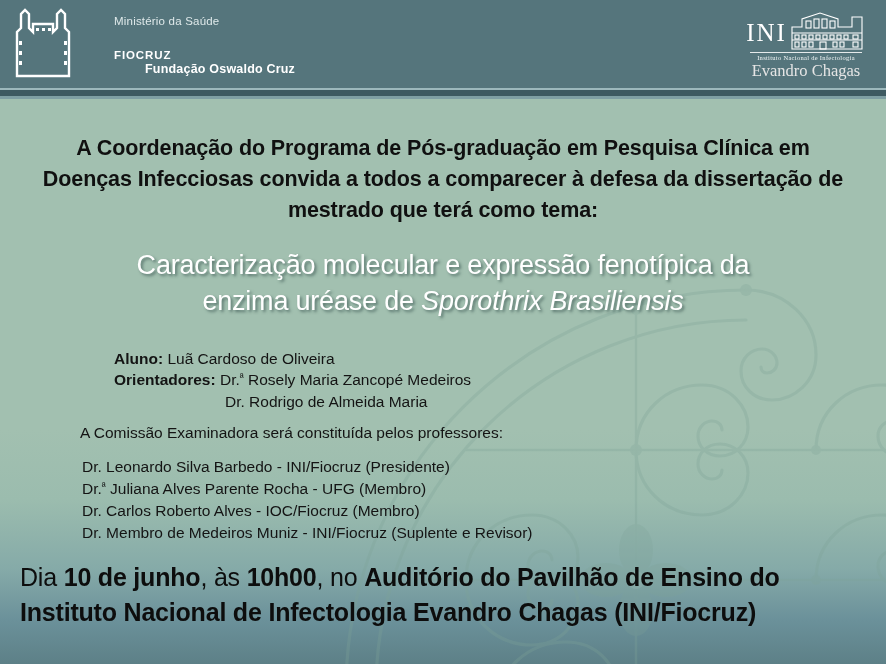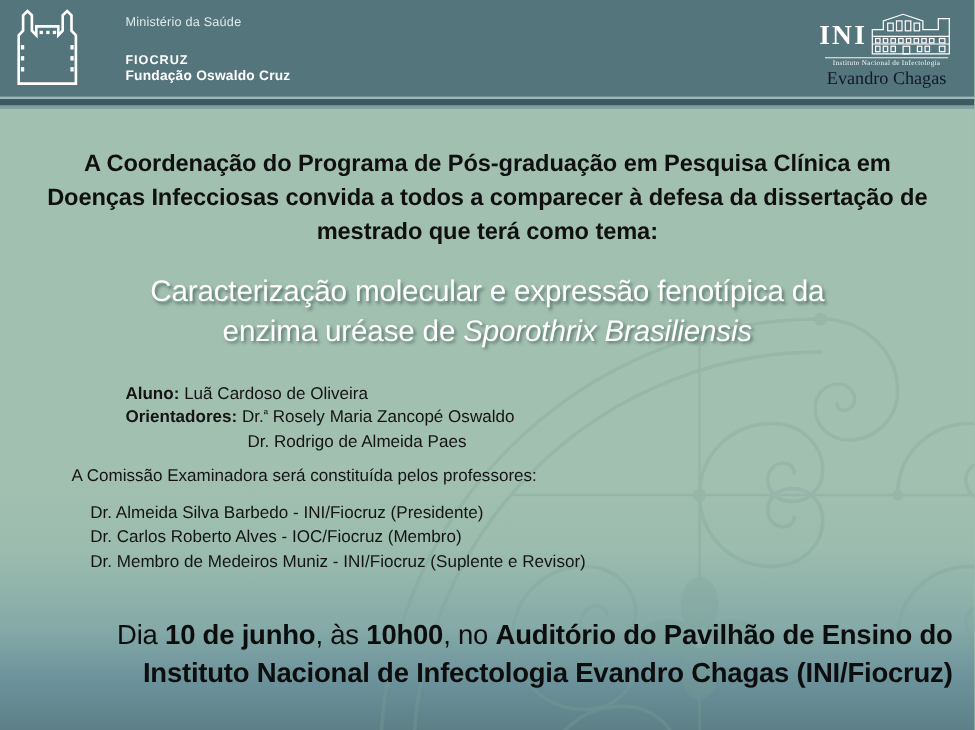--- a/index.html
+++ b/index.html
@@ -103,38 +103,38 @@
     letter-spacing: 0.9px;
     color: #ffffff;
     line-height: 1.25;
   }
   .fio-fundacao {
     font-size: 12.5px;
     font-weight: bold;
     letter-spacing: 0.2px;
     color: #ffffff;
     line-height: 1.25;
+    margin-left: 31px;
   }
 
   
   .ini-lockup {
     position: absolute;
     right: 8px;
     top: 5px;
     width: 144px;
     height: 82px;
     color: #ffffff;
     text-align: center;
   }
   .ini-top {
     display: flex;
     align-items: flex-end;
     justify-content: center;
     height: 46px;
-    font-weight: bold;
   }
   .ini-word {
     font-family: "Liberation Serif", "DejaVu Serif", serif;
     font-size: 25px;
     letter-spacing: 2px;
     line-height: 1;
     padding-bottom: 6px;
     color: #ffffff;
   }
   .ini-building {
@@ -151,21 +151,21 @@
   }
   .ini-sub {
     font-family: "Liberation Serif", "DejaVu Serif", serif;
     font-size: 6.5px;
     letter-spacing: 0.3px;
     color: #f2f7f7;
   }
   .ini-evandro {
     font-family: "Liberation Serif", "DejaVu Serif", serif;
     font-size: 16.5px;
-    color: #0f172a;
+    color: #e5e5e5;
     line-height: 1.15;
     margin-top: 1px;
   }
 
   
   .content {
     position: relative;
     z-index: 3;
   }
 
@@ -218,21 +218,21 @@
     text-decoration: none;
   }
   .row-aluno, .row-orient { white-space: nowrap; }
   .row-orient-2 {
     padding-left: 111px;
     white-space: nowrap;
   }
 
   .committee-intro {
     position: absolute;
-    left: 65px;
+    left: 80px;
     top: 424px;
     font-size: 15.5px;
     color: #141414;
   }
   .committee-list {
     position: absolute;
     left: 82px;
     top: 456px;
     font-size: 15.5px;
     color: #141414;
@@ -245,21 +245,21 @@
   .committee-list ul {
     margin: 0;
     padding: 0;
   }
 
   .footer-line {
     position: absolute;
     left: 20px;
     top: 560px;
     width: 846px;
-    text-align: right;
+    text-align: left;
     font-size: 25px;
     color: #0d0d0d;
     line-height: 1.38;
     letter-spacing: -0.2px;
   }
   .footer-line .b { font-weight: bold; }
   .footer-line .n { font-weight: normal; }
 </style>
 </head>
 <body>
@@ -391,30 +391,31 @@
       <div><span>enzima uréase de </span><span class="species">Sporothrix Brasiliensis</span></div>
     </div>
 
     <div class="details">
       <div class="row-aluno">
         <span class="lbl">Aluno:</span>
         <span>Luã Cardoso de Oliveira</span>
       </div>
       <div class="row-orient">
         <span class="lbl">Orientadores:</span>
-        <span>Dr.</span><span class="ord">ª</span><span> Rosely Maria Zancopé Oswaldo</span>
+        <span>Dr.</span><span class="ord">ª</span><span> Rosely Maria Zancopé Medeiros</span>
       </div>
-      <div class="row-orient-2">Dr. Rodrigo de Almeida Paes</div>
+      <div class="row-orient-2">Dr. Rodrigo de Almeida Maria</div>
     </div>
 
     <div class="committee-intro">A Comissão Examinadora será constituída pelos professores:</div>
 
     <div class="committee-list">
       <ul>
-        <li><span>Dr.</span><span class="ord"></span><span> Almeida Silva Barbedo - INI/Fiocruz (Presidente)</span></li>
+        <li><span>Dr.</span><span class="ord"></span><span> Leonardo Silva Barbedo - INI/Fiocruz (Presidente)</span></li>
+        <li><span>Dr.</span><span class="ord">ª</span><span> Juliana Alves Parente Rocha - UFG (Membro)</span></li>
         <li><span>Dr.</span><span class="ord"></span><span> Carlos Roberto Alves - IOC/Fiocruz (Membro)</span></li>
         <li><span>Dr.</span><span class="ord"></span><span> Membro de Medeiros Muniz - INI/Fiocruz (Suplente e Revisor)</span></li>
       </ul>
     </div>
 
     <div class="footer-line">
       <div><span class="n">Dia </span><span class="b">10 de junho</span><span class="n">, às </span><span class="b">10h00</span><span class="n">, no </span><span class="b">Auditório do Pavilhão de Ensino do</span></div>
       <div class="b">Instituto Nacional de Infectologia Evandro Chagas (INI/Fiocruz)</div>
     </div>
 

